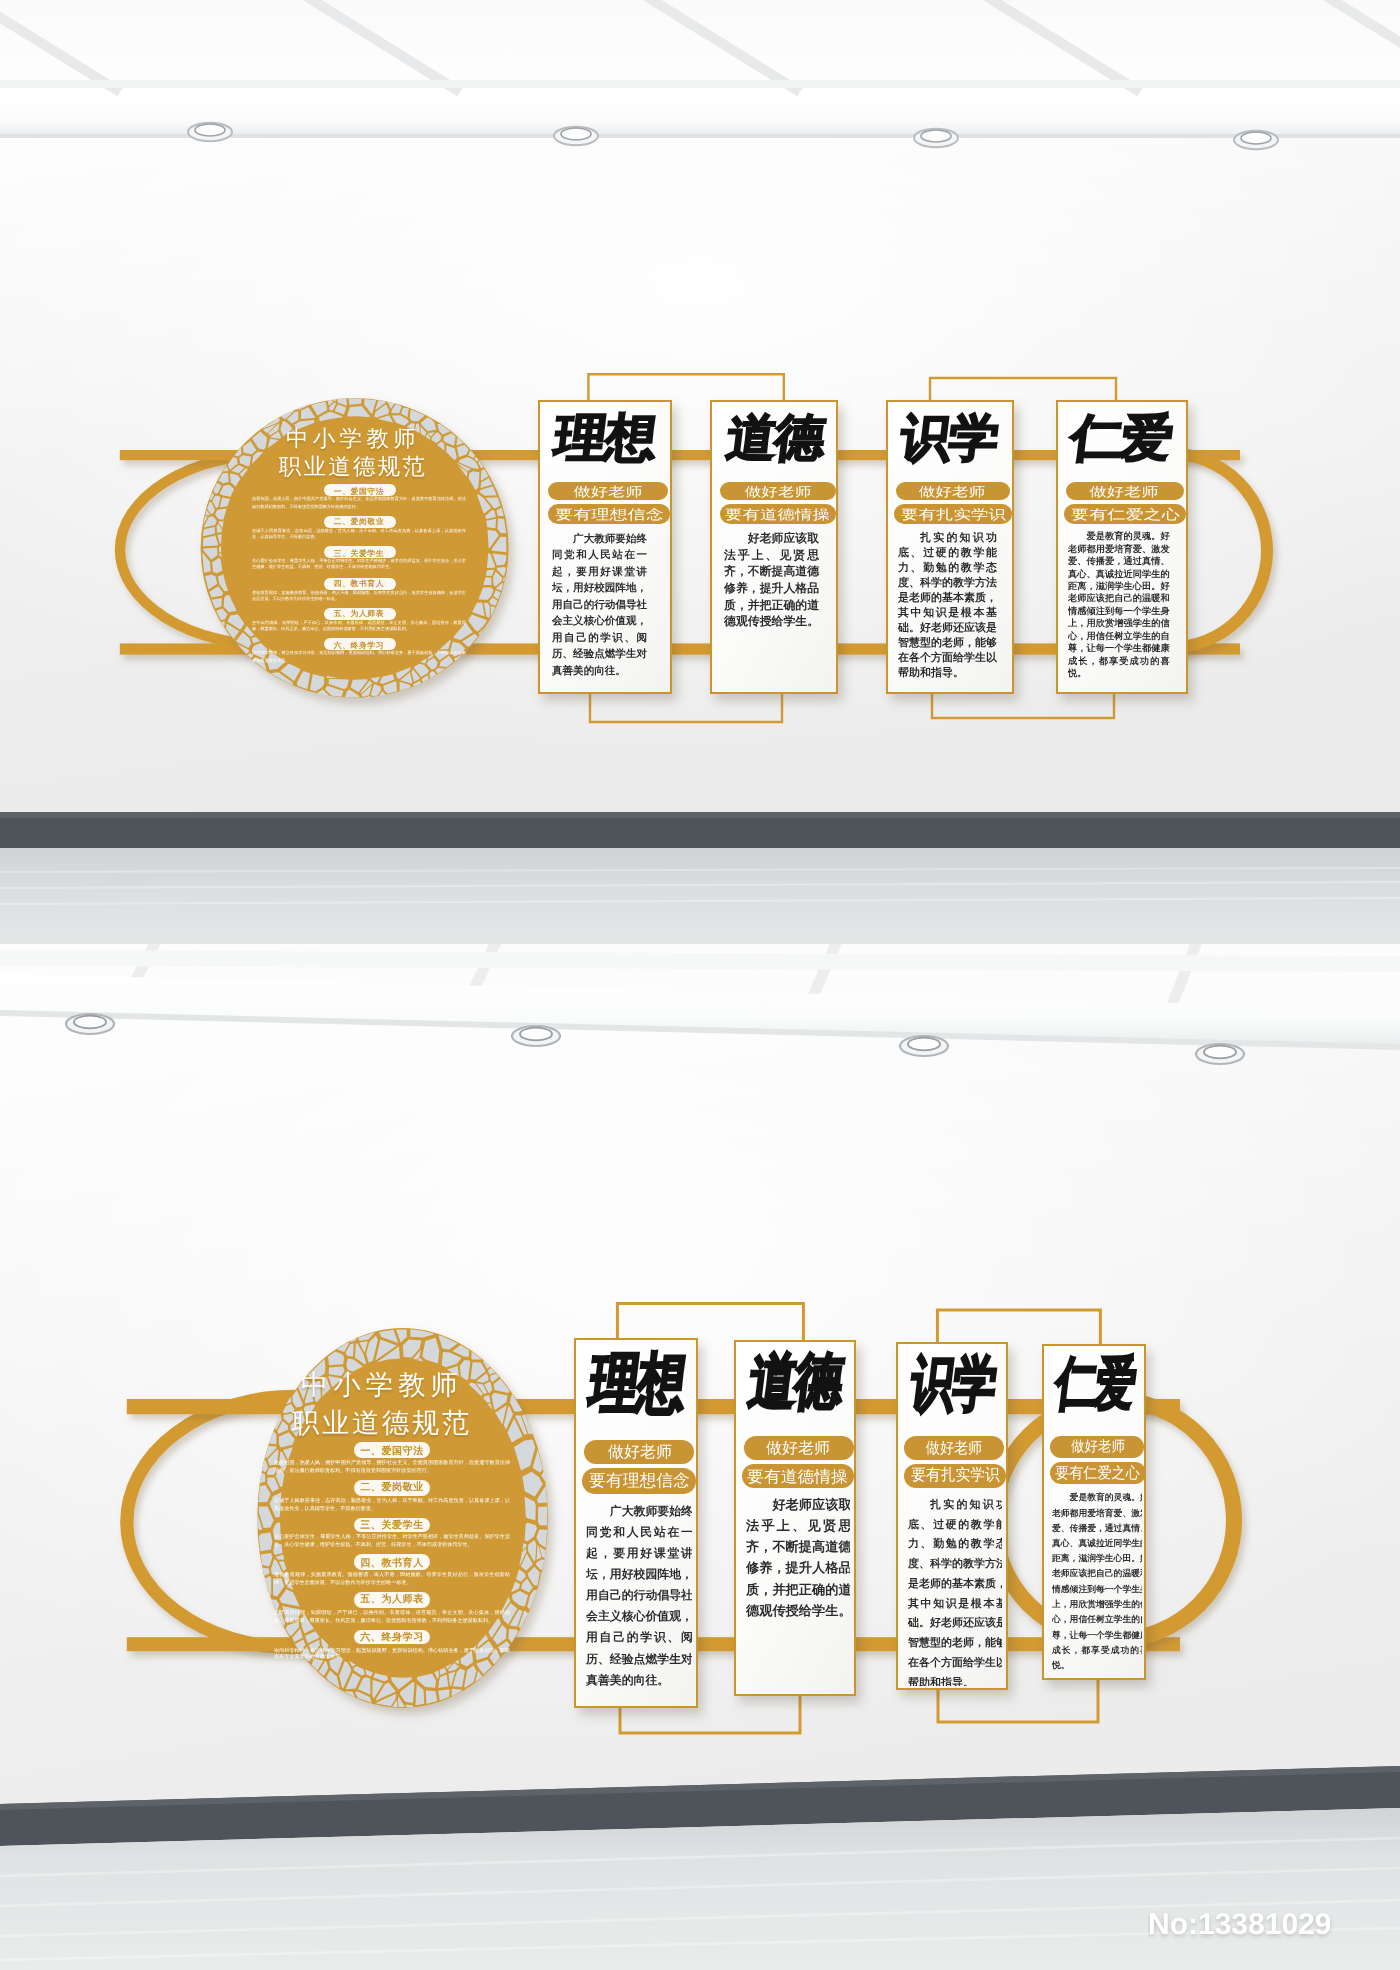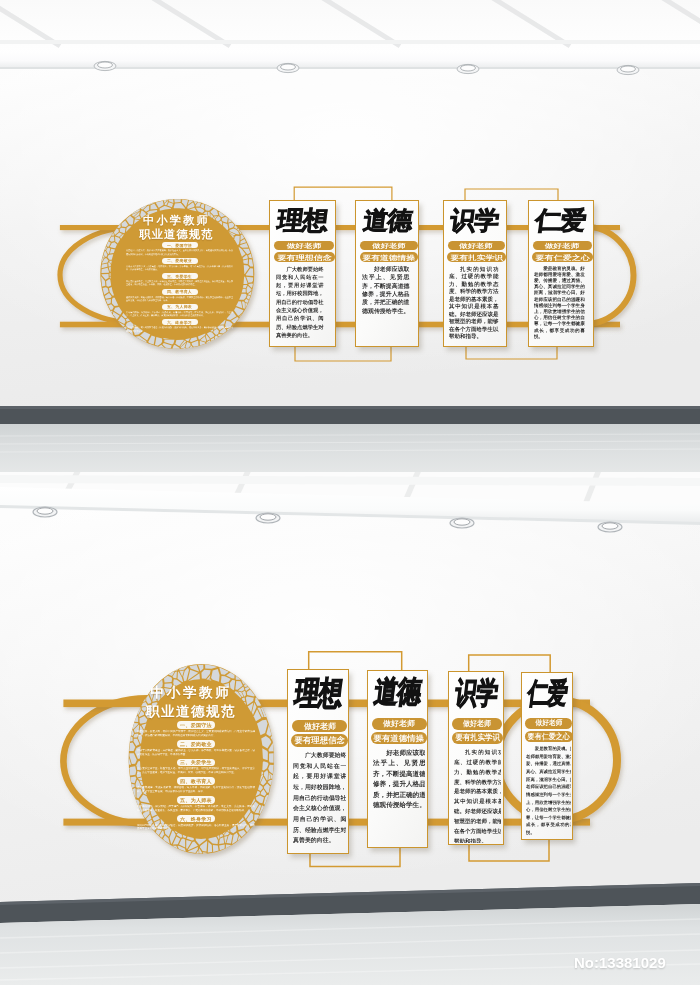--- a/index.html
+++ b/index.html
@@ -21,27 +21,27 @@
   .card{position:absolute;box-sizing:border-box;
         background:linear-gradient(120deg,#ffffff 0%,#fbfbfa 55%,#f3f3f2 100%);
         border:1.5px solid #cb952e;box-shadow:2.5px 3.5px 5px rgba(95,85,62,.26);}
   .card-title{position:absolute;left:0;right:0;text-align:center;
         font-family:"DejaVu Serif","Liberation Serif",serif;font-weight:bold;color:#121212;
         letter-spacing:-1px;white-space:nowrap;}
   .card-title span{display:inline-block;transform-origin:center center;}
   .tag{position:absolute;background:#c99433;color:#fff;text-align:left;
         border-radius:999px;box-sizing:border-box;overflow:hidden;
         display:flex;align-items:center;justify-content:center;
-        font-weight:bold;white-space:nowrap;}
+        font-weight:normal;white-space:nowrap;}
   .ptext{position:absolute;color:#2a2a2a;text-align:justify;
          font-weight:bold;}
 
   
   .badge-title{position:absolute;left:0;right:0;text-align:center;color:#fff;
-        font-family:"Liberation Serif",serif;font-weight:bold;white-space:nowrap;
+        font-family:"Liberation Serif",serif;font-weight:normal;white-space:nowrap;
         text-shadow:0 1px 1px rgba(120,80,20,.35);}
   .bitem{position:absolute;}
   .bhead{position:relative;background:#fbf8f1;border-radius:999px;color:#c58f2c;
         text-align:center;font-weight:bold;white-space:nowrap;
         display:flex;align-items:center;justify-content:center;}
   .bbody{position:relative;color:#fff;text-align:justify;}
 
   .wm{position:absolute;color:#ffffff;font-weight:bold;
       text-shadow:0 1px 2px rgba(0,0,0,.18);}
 </style>

